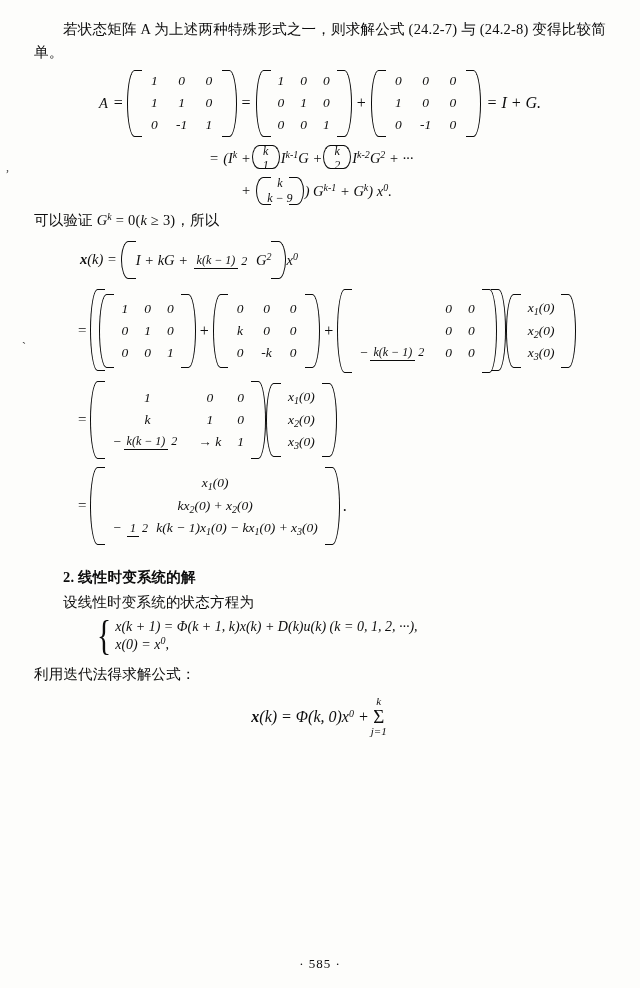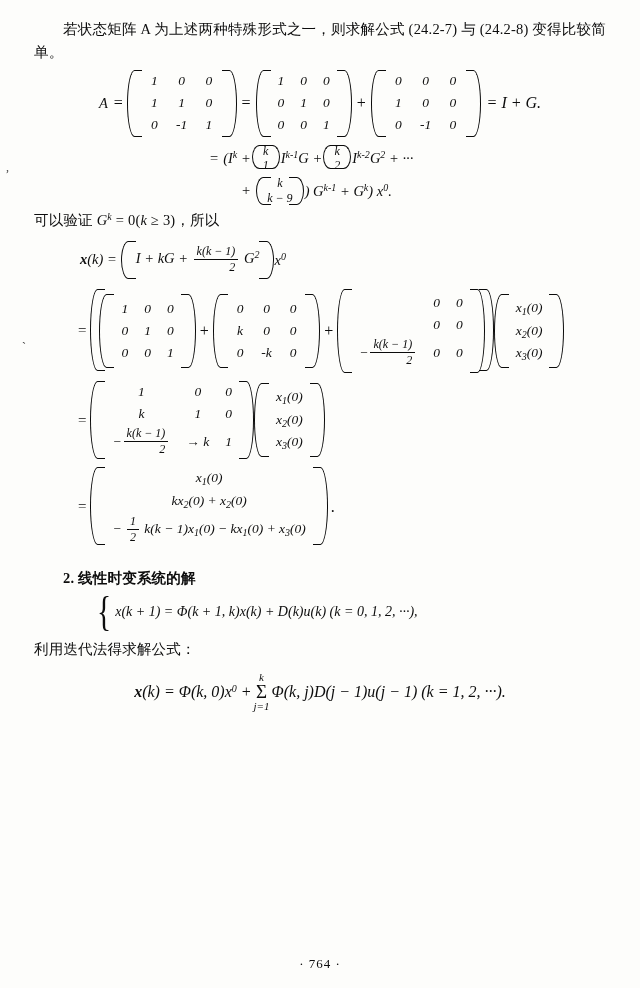--- a/index.html
+++ b/index.html
@@ -70,22 +70,22 @@
     font-size: 13.5px;
     font-style: italic;
   }
   .mgrid > div {
     padding: 1px 8px;
     white-space: nowrap;
     line-height: 1.5;
   }
   .frac {
     display: inline-flex;
-    flex-direction: column;
-    align-items: flex-end;
+    flex-direction: row;
+    align-items: center;
     vertical-align: middle;
     font-size: 12px;
     margin: 0 2px;
   }
   .frac .num { padding: 0 3px; border-bottom: 1.1px solid #111; line-height: 1.25; }
   .frac .den { padding: 0 3px; line-height: 1.3; }
   .binom {
     display: inline-flex;
     align-items: center;
     vertical-align: middle;
@@ -375,35 +375,36 @@
     </span>
     <span style="margin-left:3px;">.</span>
   </div>
 
   <div class="spacer10"></div>
 
   <p class="para" style="font-weight:bold; text-indent:2em; margin-top:10px;">
     <span>2.</span>&nbsp;<span>线性时变系统的解</span>
   </p>
 
+  <p class="para indent">设线性时变系统的状态方程为</p>
 
   <div class="row" style="margin-left:60px; margin-top:4px;">
     <span class="brace-left">{</span>
     <span style="display:inline-flex; flex-direction:column; font-size:14px;">
       <span class="it">x(k + 1) = Φ(k + 1, k)x(k) + D(k)u(k) (k = 0, 1, 2, ···),</span>
+      <span class="it">x(0) = x<span class="sup">0</span>,</span>
     </span>
   </div>
 
   <p class="para" style="margin-top:10px;">利用迭代法得求解公式：</p>
 
   <div class="row" style="justify-content:center; margin-top:10px;">
     <span class="it bold">x</span>
       <span class="it">(k) = Φ(k, 0)x<span class="sup">0</span> +</span>
     <span class="sum">
       <span class="it">k</span>
       <span class="sig">Σ</span>
       <span class="it">j=1</span>
     </span>
-    <span class="it">Φ(k, j)D(j − 1)u(j − 1) (k = 1, 2, ···).</span>
-  </div>
-
-  <div class="pagenum">· 764 ·</div>
+  </div>
+
+  <div class="pagenum">· 585 ·</div>
 </div>
 
 </body></html>

